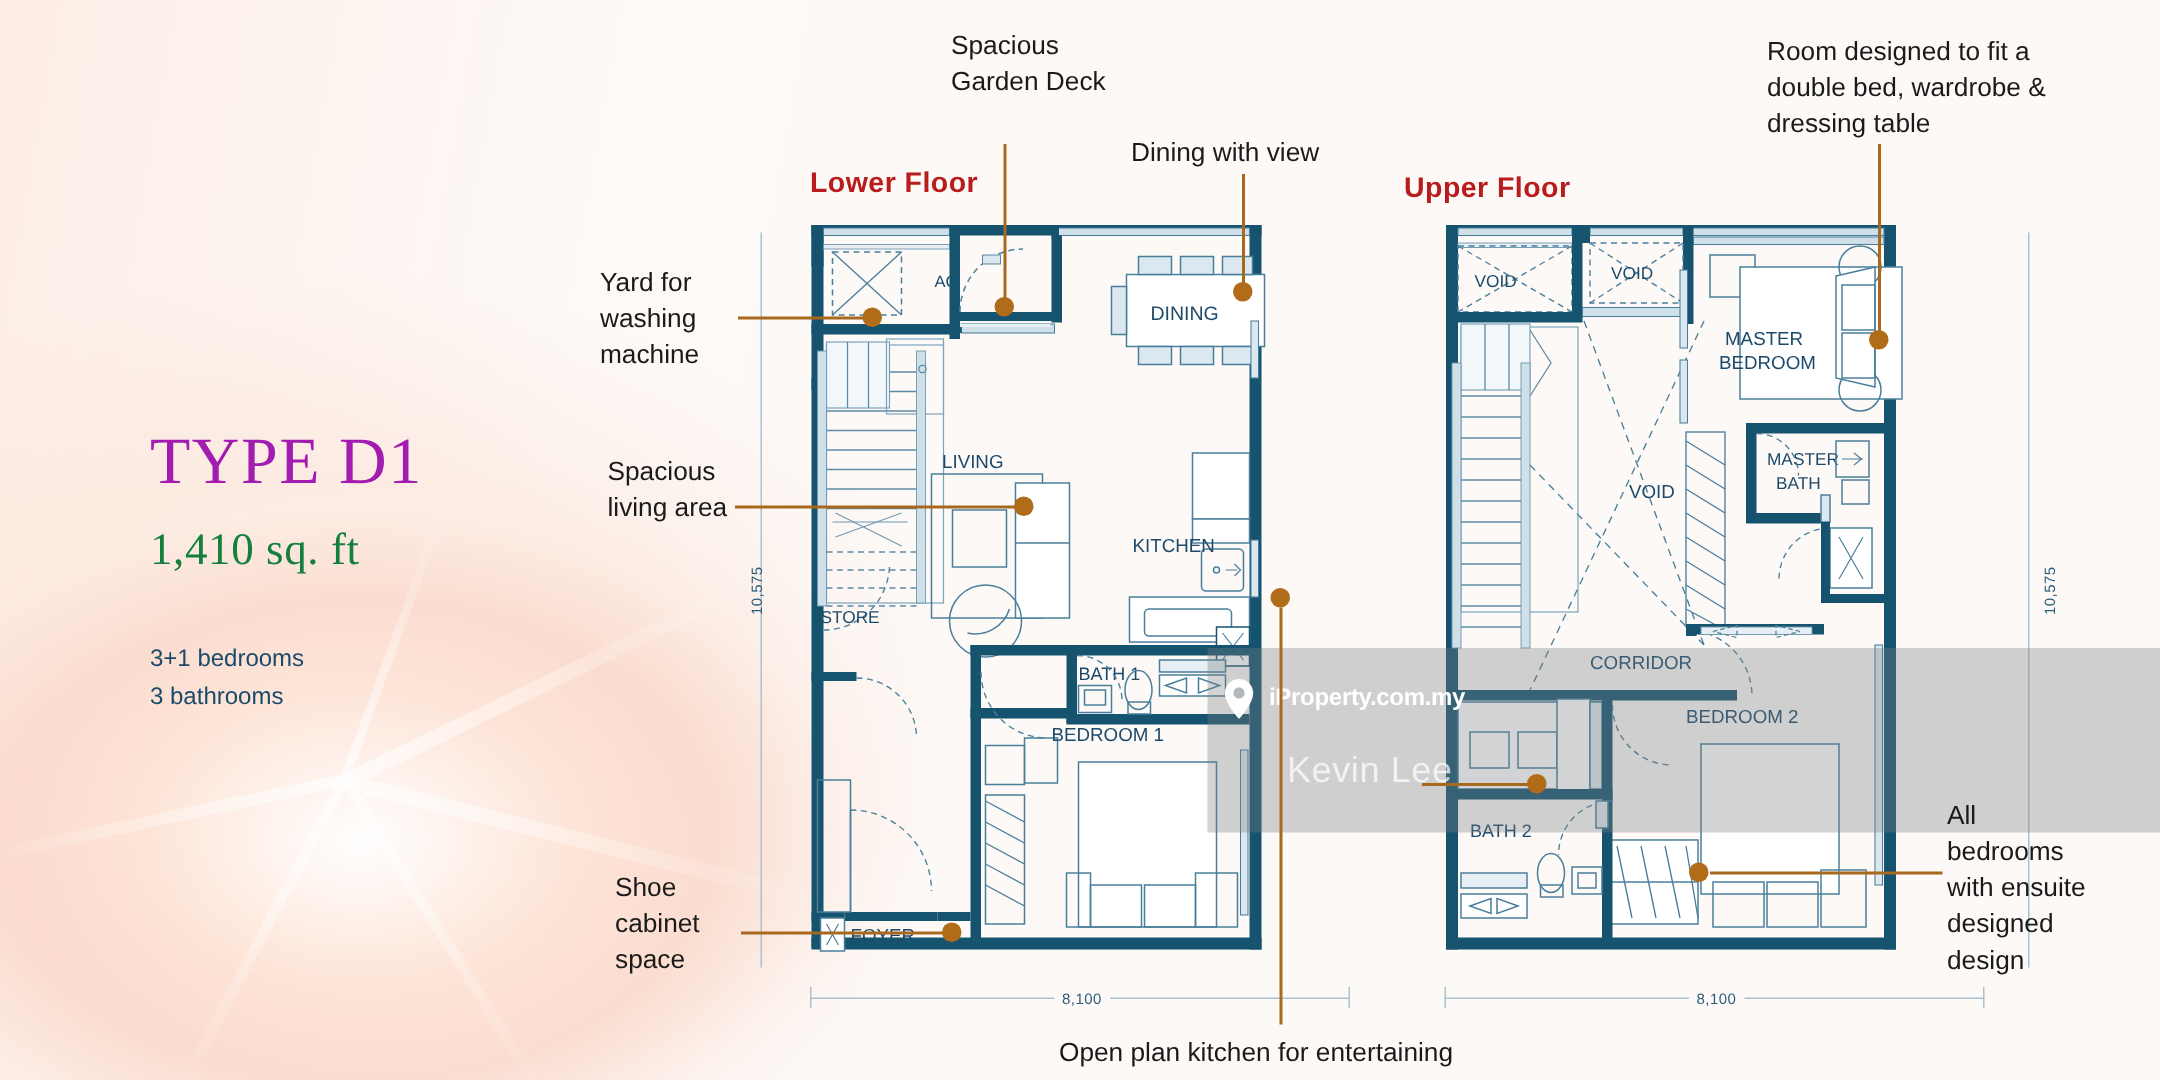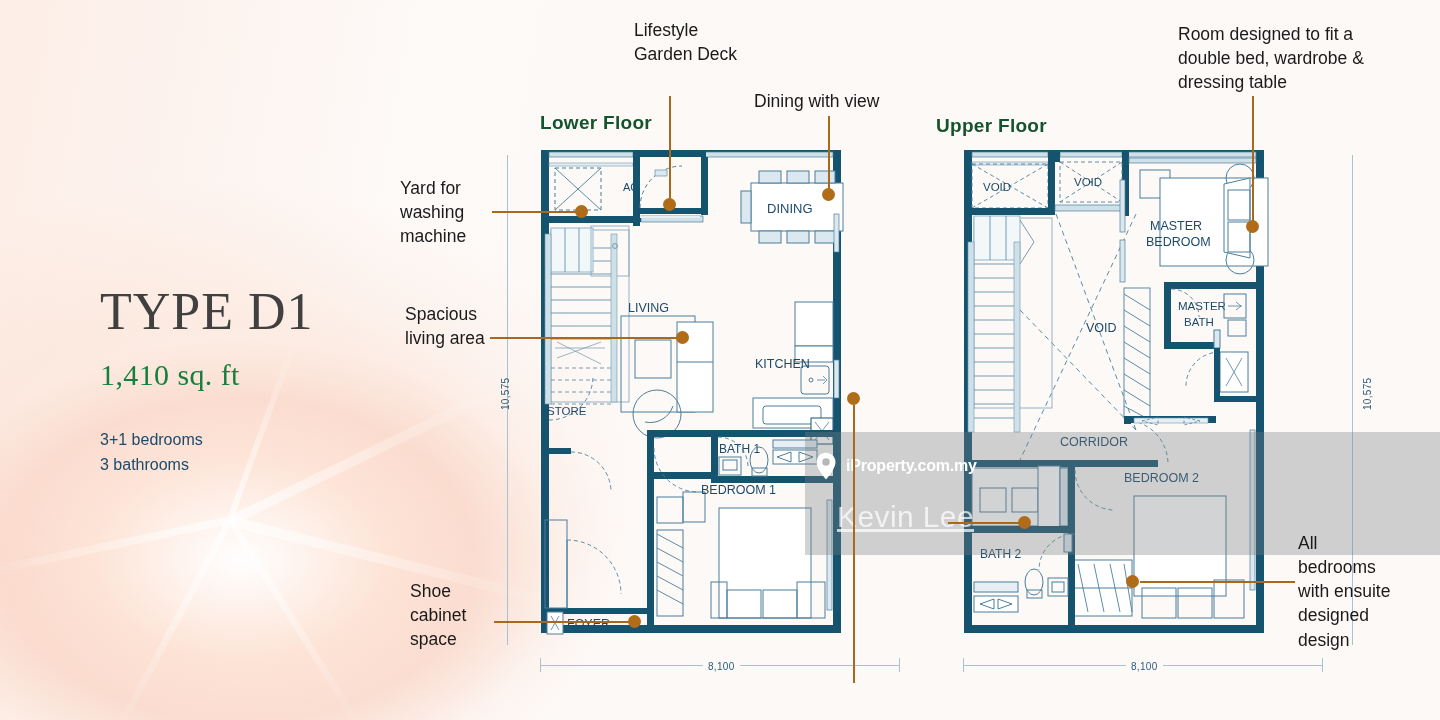--- a/index.html
+++ b/index.html
@@ -36,32 +36,32 @@
   }
   .bg-wash{
     position:absolute;left:0;top:0;width:560px;height:720px;
     background:linear-gradient(100deg,rgba(252,228,216,.55) 0%,rgba(255,252,250,.15) 62%,rgba(255,255,255,0) 100%);
   }
 
   
   .title-block{position:absolute;left:100px;top:286px;}
   .ttl{
     font-family:"Liberation Serif",serif;
-    font-size:52px;color:#404040;letter-spacing:1px;line-height:1.0;
+    font-size:44px;color:#a21caf;letter-spacing:1px;line-height:1.0;
     font-weight:400;
   }
   .sub{
     font-family:"Liberation Serif",serif;
     font-size:30px;color:#15803d;margin-top:20px;letter-spacing:.4px;
   }
   .specs{position:absolute;left:100px;top:428px;
     font-size:16px;color:#1c4a6b;line-height:1.55;}
 
   .floor-title{
-    position:absolute;font-size:19px;font-weight:bold;color:#14532d;
+    position:absolute;font-size:19px;font-weight:bold;color:#b91c1c;
     letter-spacing:.3px;
   }
 
   
   .anno{position:absolute;font-size:17.5px;color:#1a1a1a;line-height:1.38;}
   .leader-h{position:absolute;height:2px;background:#a8681d;}
   .leader-v{position:absolute;width:2px;background:#a8681d;}
   .dot{position:absolute;width:13px;height:13px;border-radius:50%;
        background:#b06c18;}
 
@@ -72,22 +72,22 @@
   
   .dim-label{position:absolute;font-size:10px;color:#2b5d7d;letter-spacing:.3px;}
   .dim-v{transform:rotate(-90deg);transform-origin:left top;white-space:nowrap;}
 
   
   .wm-band{position:absolute;left:805px;top:432px;width:635px;height:123px;
     background:rgba(120,126,130,.34);}
   .wm-logo{position:absolute;left:815px;top:452px;display:flex;align-items:center;gap:9px;}
   .wm-pin{width:22px;height:28px;}
   .wm-text{font-size:16px;font-weight:bold;color:#ffffff;letter-spacing:-.2px;}
-  .wm-name{position:absolute;left:837px;top:500px;font-size:30px;
-    color:rgba(255,255,255,.72);letter-spacing:.4px;text-decoration:underline;}
+  .wm-name{position:absolute;left:858px;top:500px;font-size:24px;
+    color:rgba(255,255,255,.72);letter-spacing:.4px;}
 </style>
 </head>
 <body>
 
 <div id="stage">
 
   <div class="bg-base"></div>
   <div class="bg-wash"></div>
   <div class="bg-glow2"></div>
   <div class="bg-glow"></div>
@@ -433,21 +433,21 @@
   <div class="wm-logo">
     <svg class="wm-pin" viewBox="0 0 24 30">
       <path d="M12 0.5C6.2 0.5 1.7 5 1.7 10.8c0 7.6 10.3 18.7 10.3 18.7s10.3-11.1 10.3-18.7C22.3 5 17.8 0.5 12 0.5z" fill="#ffffff"></path>
       <circle cx="12" cy="10.6" r="4.1" fill="rgba(120,126,130,.55)"></circle>
     </svg>
     <span class="wm-text">iProperty.com.my</span>
   </div>
   <div class="wm-name">Kevin Lee</div>
 
   <div class="anno" style="left:634px;top:18px;width:110px;">
-    <span>Lifestyle Garden Deck</span>
+    <span>Spacious Garden Deck</span>
   </div>
   <div class="leader-v" style="left:669px;top:96px;height:106px;"></div>
   <div class="dot" style="left:663px;top:198px;"></div>
 
   <div class="anno" style="left:754px;top:89px;width:200px;white-space:nowrap;">
     <span>Dining with view</span>
   </div>
   <div class="leader-v" style="left:828px;top:116px;height:76px;"></div>
   <div class="dot" style="left:822px;top:188px;"></div>
 
@@ -477,16 +477,19 @@
 
   <div class="leader-h" style="left:948px;top:522px;width:74px;"></div>
   <div class="dot" style="left:1018px;top:516px;"></div>
 
   <div class="anno" style="left:1298px;top:531px;width:100px;">
     <span>All bedrooms with ensuite designed design</span>
   </div>
   <div class="leader-h" style="left:1140px;top:581px;width:155px;"></div>
   <div class="dot" style="left:1126px;top:575px;"></div>
 
+  <div class="anno" style="left:706px;top:689px;width:320px;white-space:nowrap;">
+    <span>Open plan kitchen for entertaining</span>
+  </div>
   <div class="leader-v" style="left:853px;top:405px;height:278px;"></div>
   <div class="dot" style="left:847px;top:392px;"></div>
 
 </div>
 
 </body></html>

